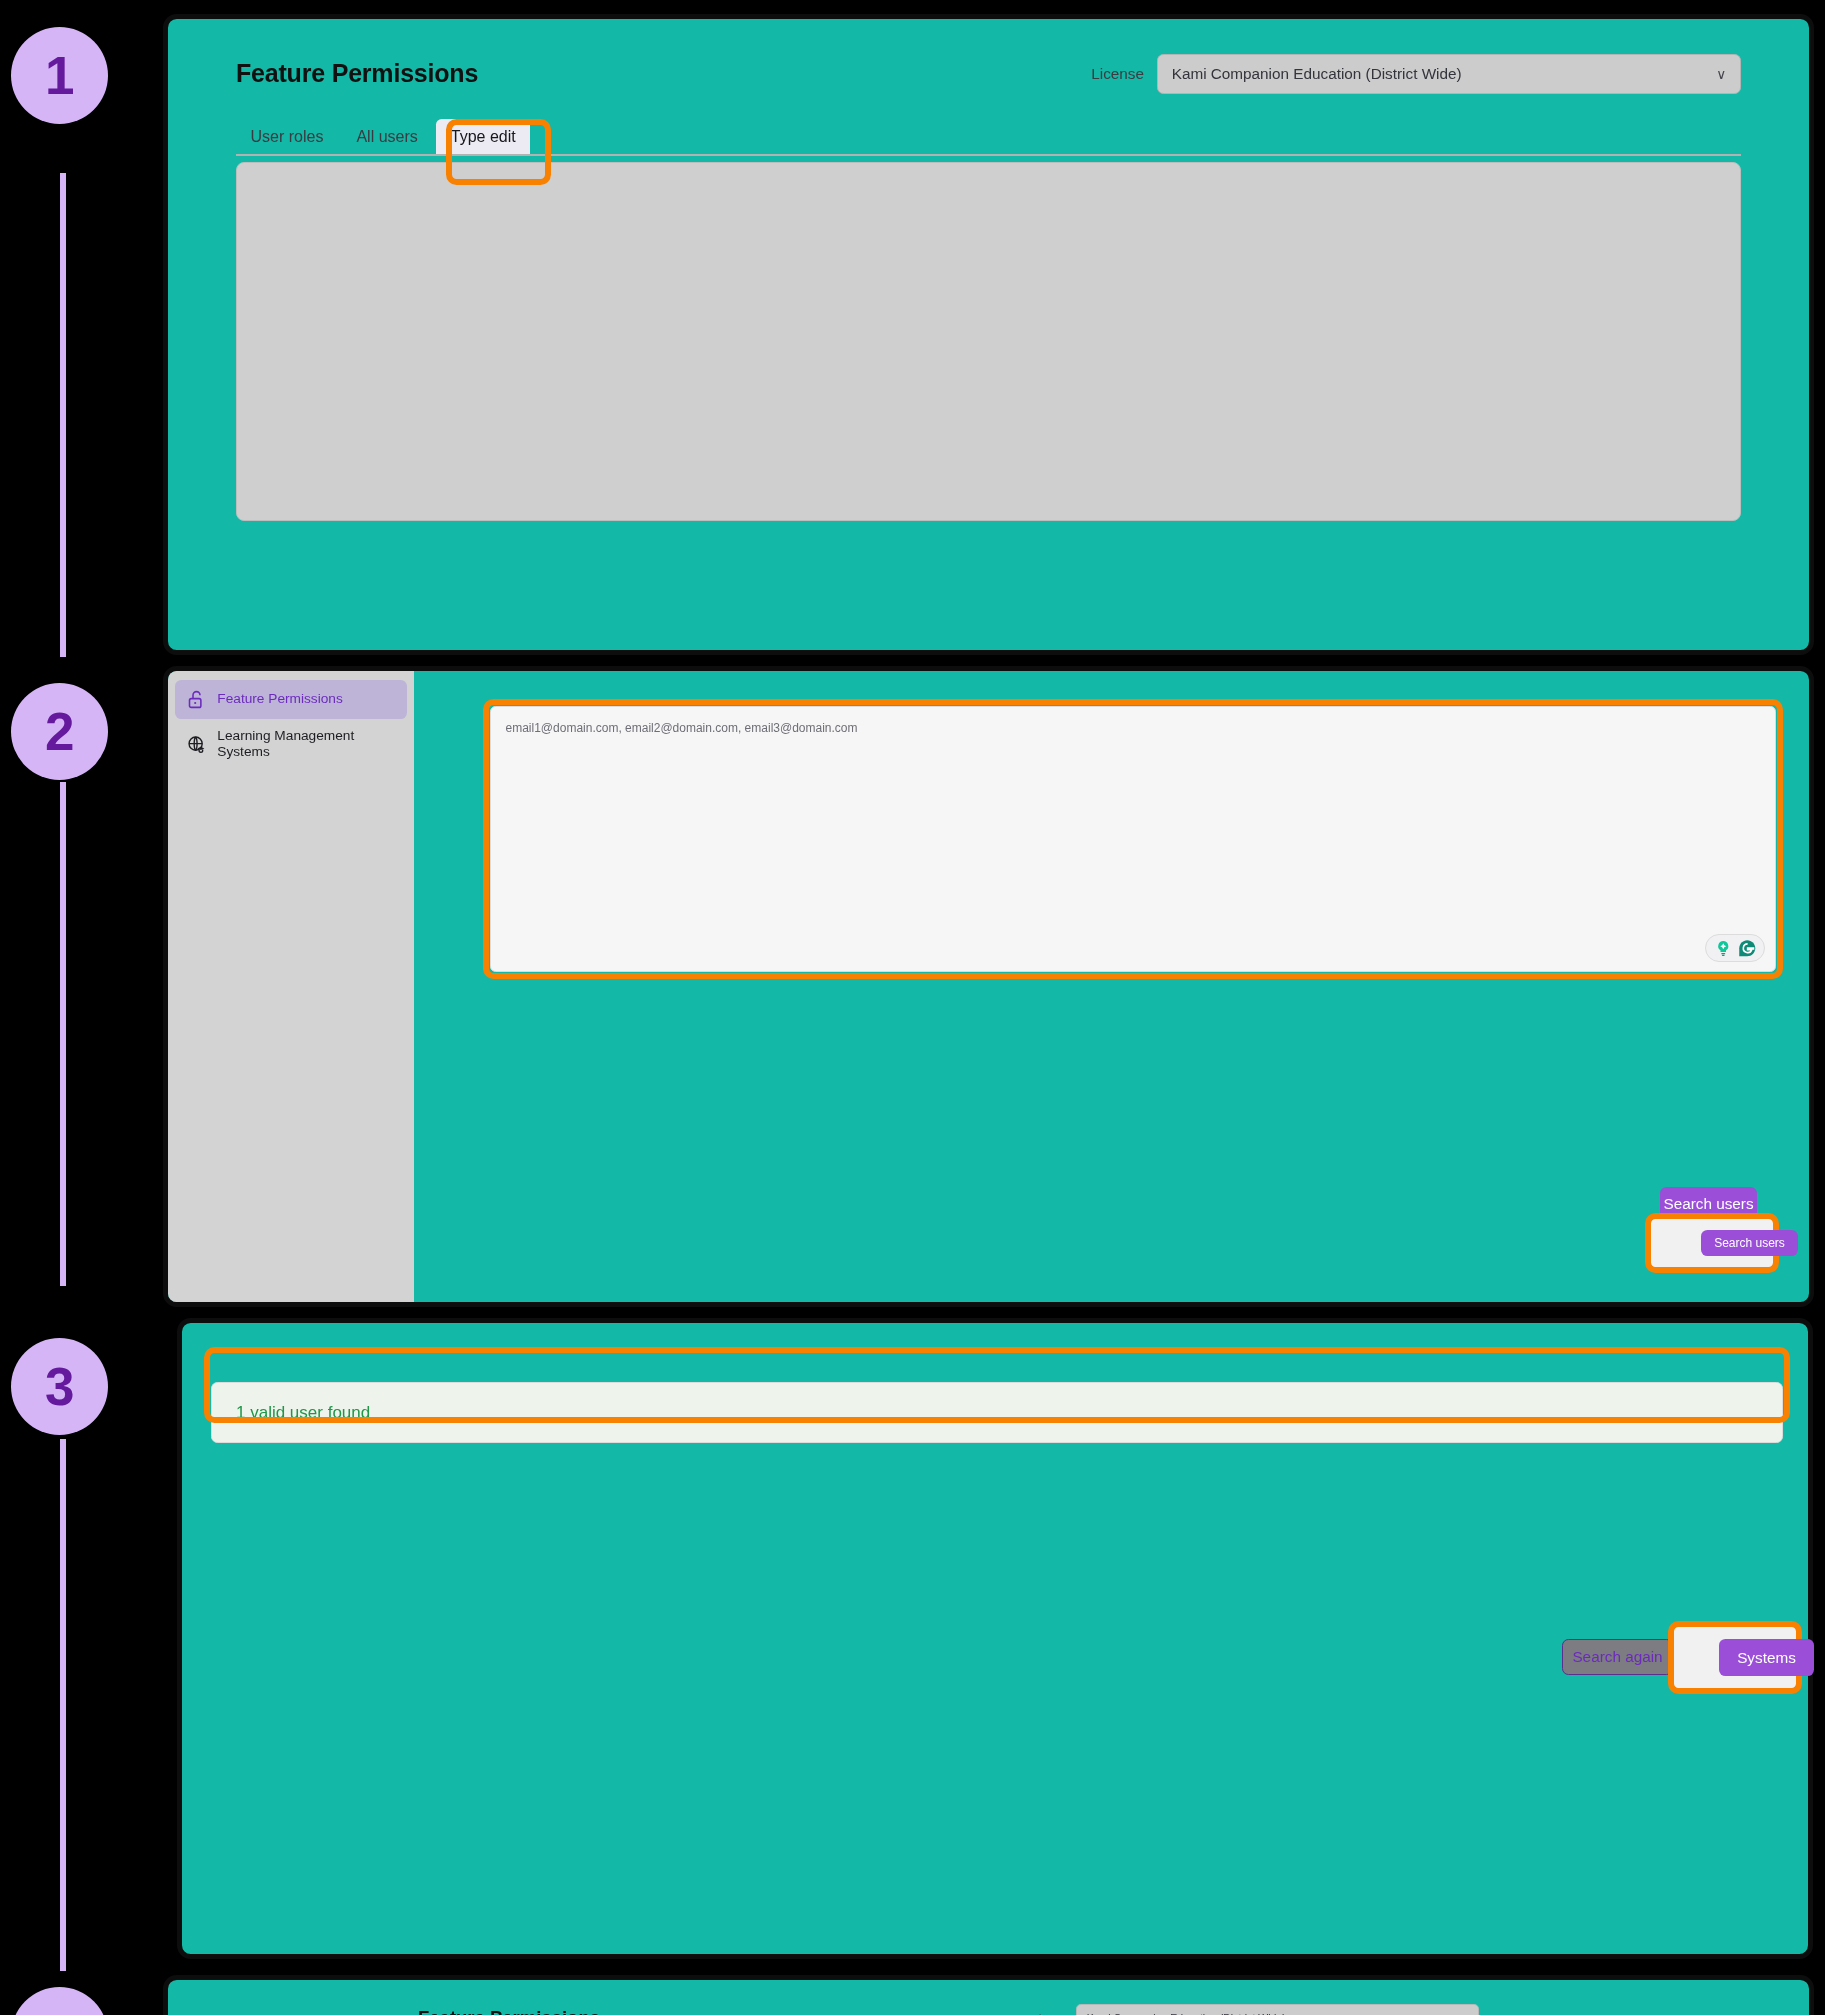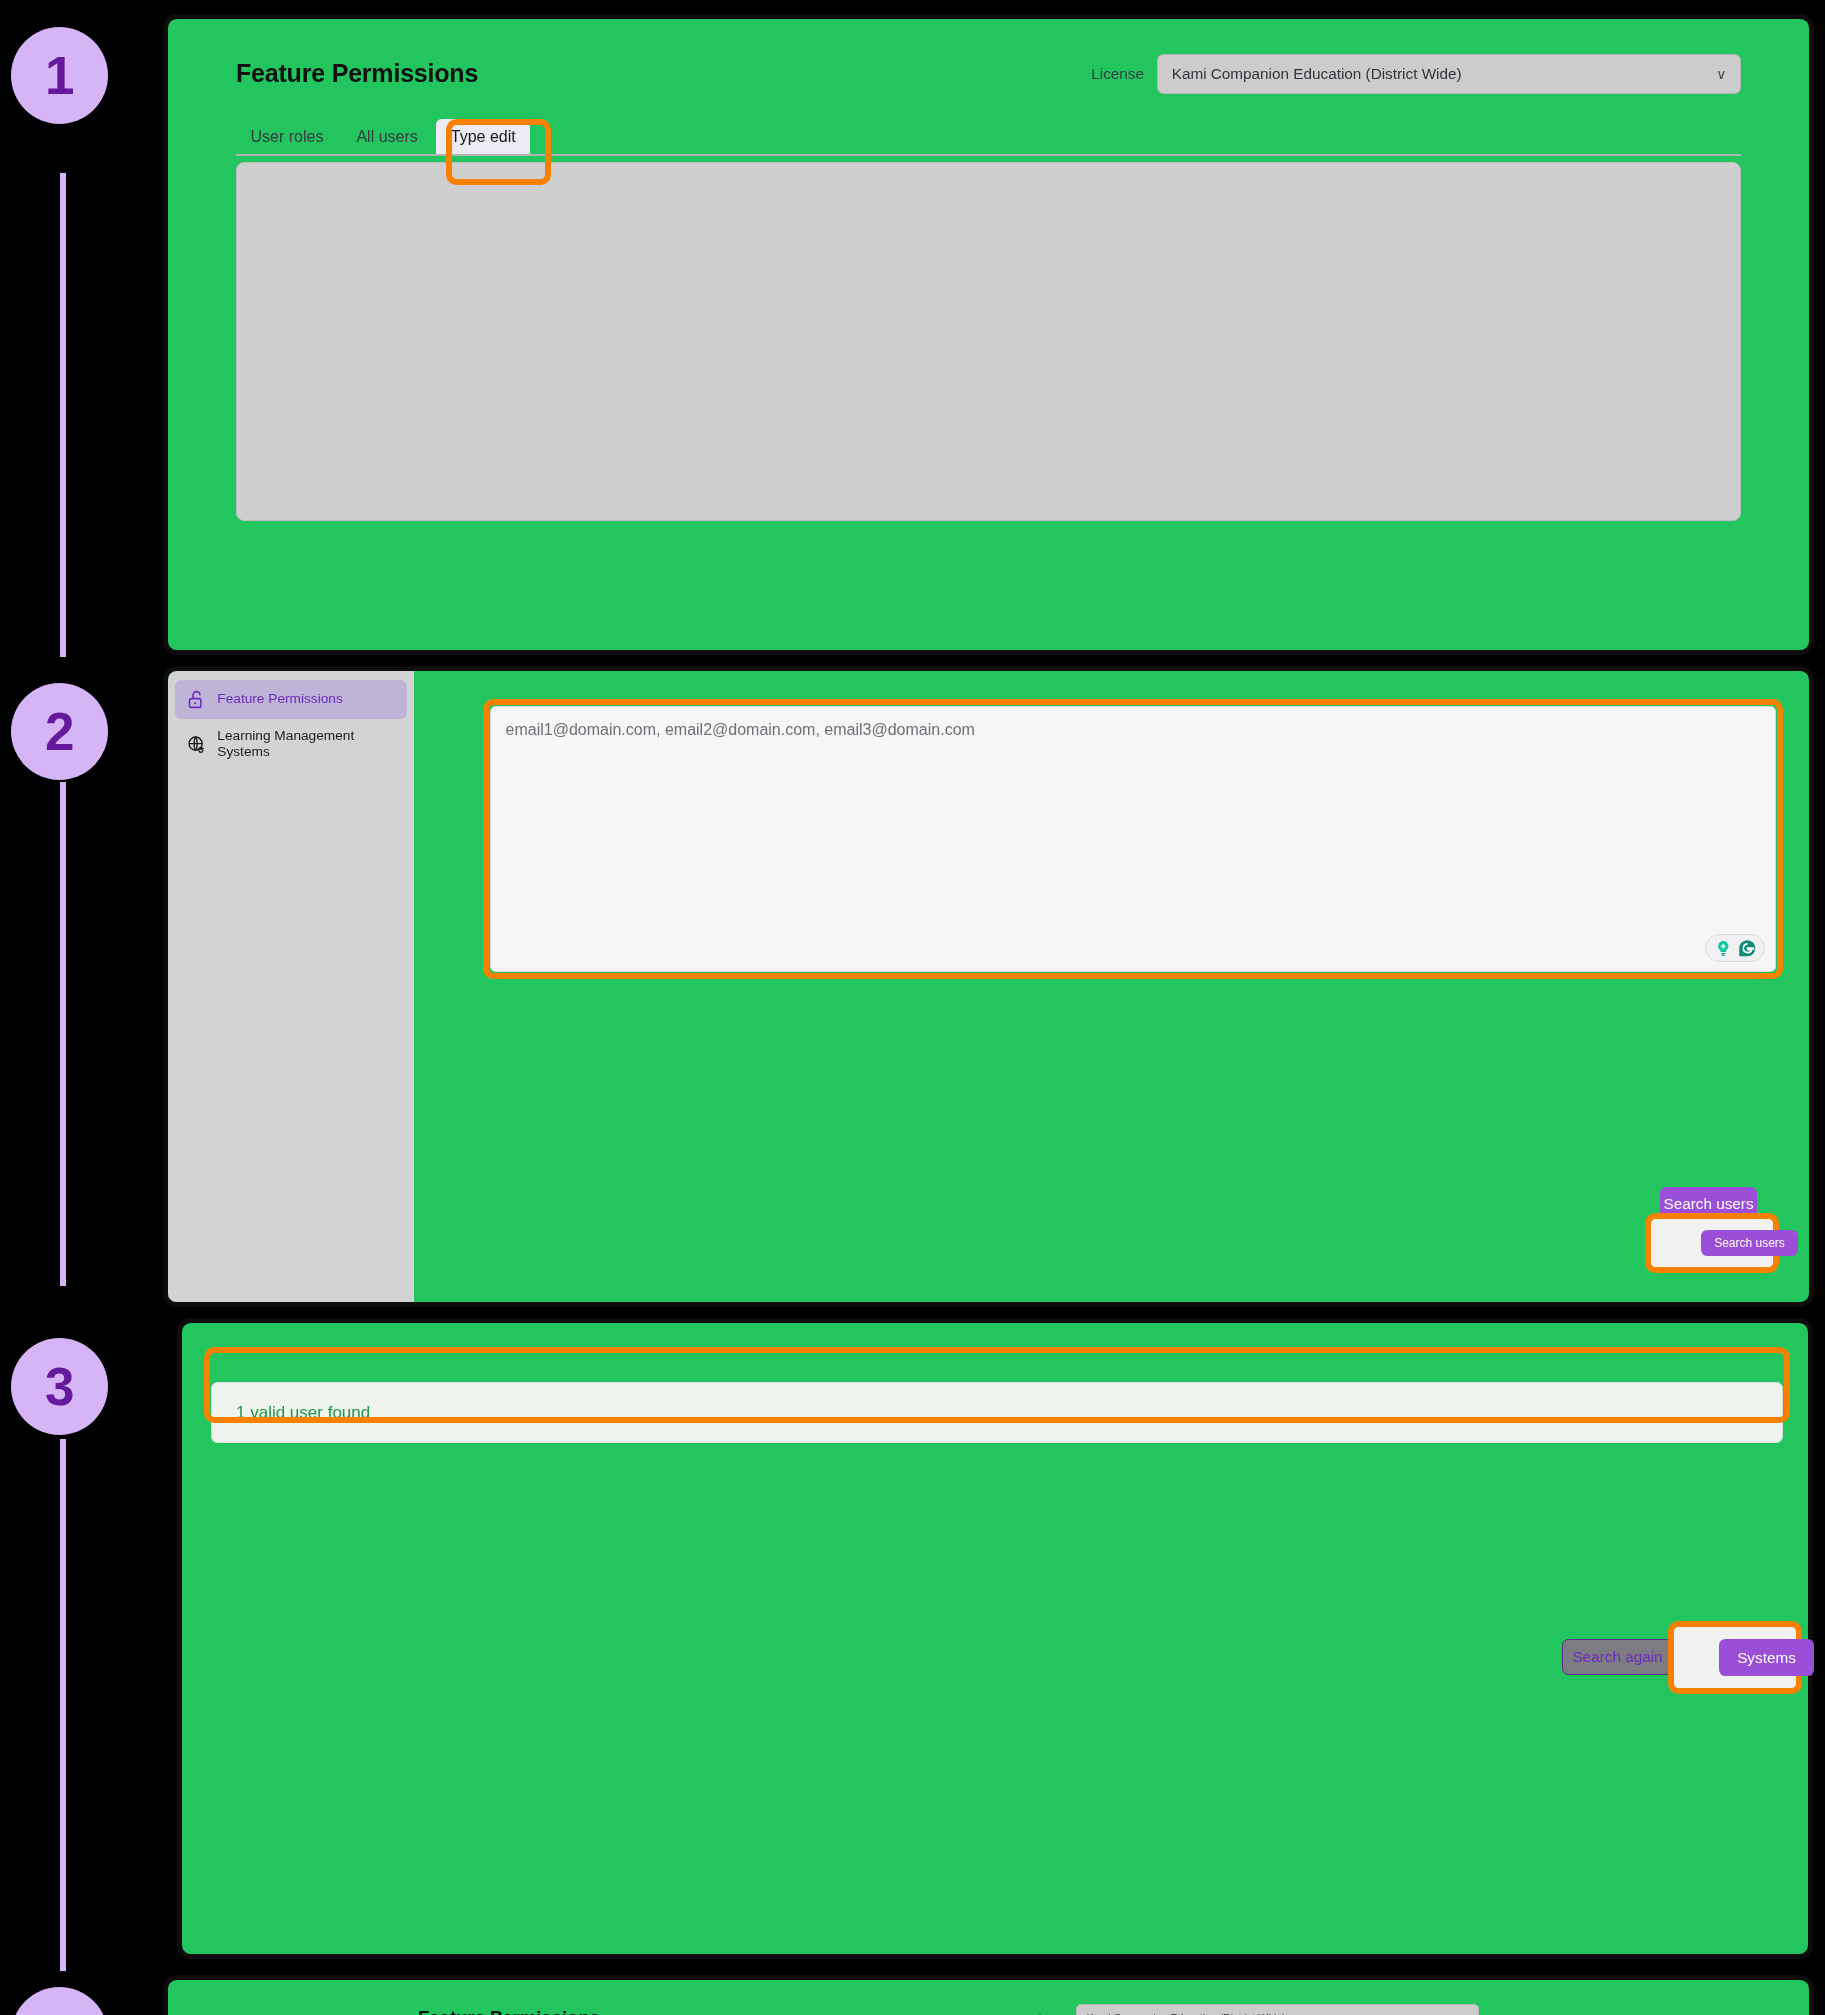--- a/index.html
+++ b/index.html
@@ -26,21 +26,21 @@
   .step-line {
     position: absolute;
     width: 5.6px;
     background: #d6b5f7;
     left: 60px;
   }
 
   
   .panel {
     position: absolute;
-    background: #22c55e;
+    background: #14b8a6;
     border-radius: 13.7px;
     border: 5.6px solid #0d0d0d;
     overflow: hidden;
   }
 
   
   .app-pad { padding: 0 68px; }
 
   .app-title {
     font-size: 25px; font-weight: 700; color: #111; letter-spacing: -0.2px;
@@ -104,21 +104,21 @@
   }
   .side-item.active { background: #bdb4d8; color: #6c2bbd; }
   .side-ico { width: 21px; height: 21px; flex: none; }
 
   .emailbox {
     position: absolute;
     background: #f6f6f6;
     border: 0.8px solid #dcdcdc;
     border-radius: 5.6px;
   }
-  .email-ph { font-size: 16px; color: #6e6e76; padding: 13.7px 14.5px; }
+  .email-ph { font-size: 12px; color: #6e6e76; padding: 13.7px 14.5px; }
   .gram {
     position: absolute;
     display: flex; align-items: center; gap: 5.6px;
     background: #f1f1f3;
     border: 0.8px solid #dcdcdc;
     border-radius: 14.5px;
     padding: 4px 7.3px;
   }
 
   .btn {

